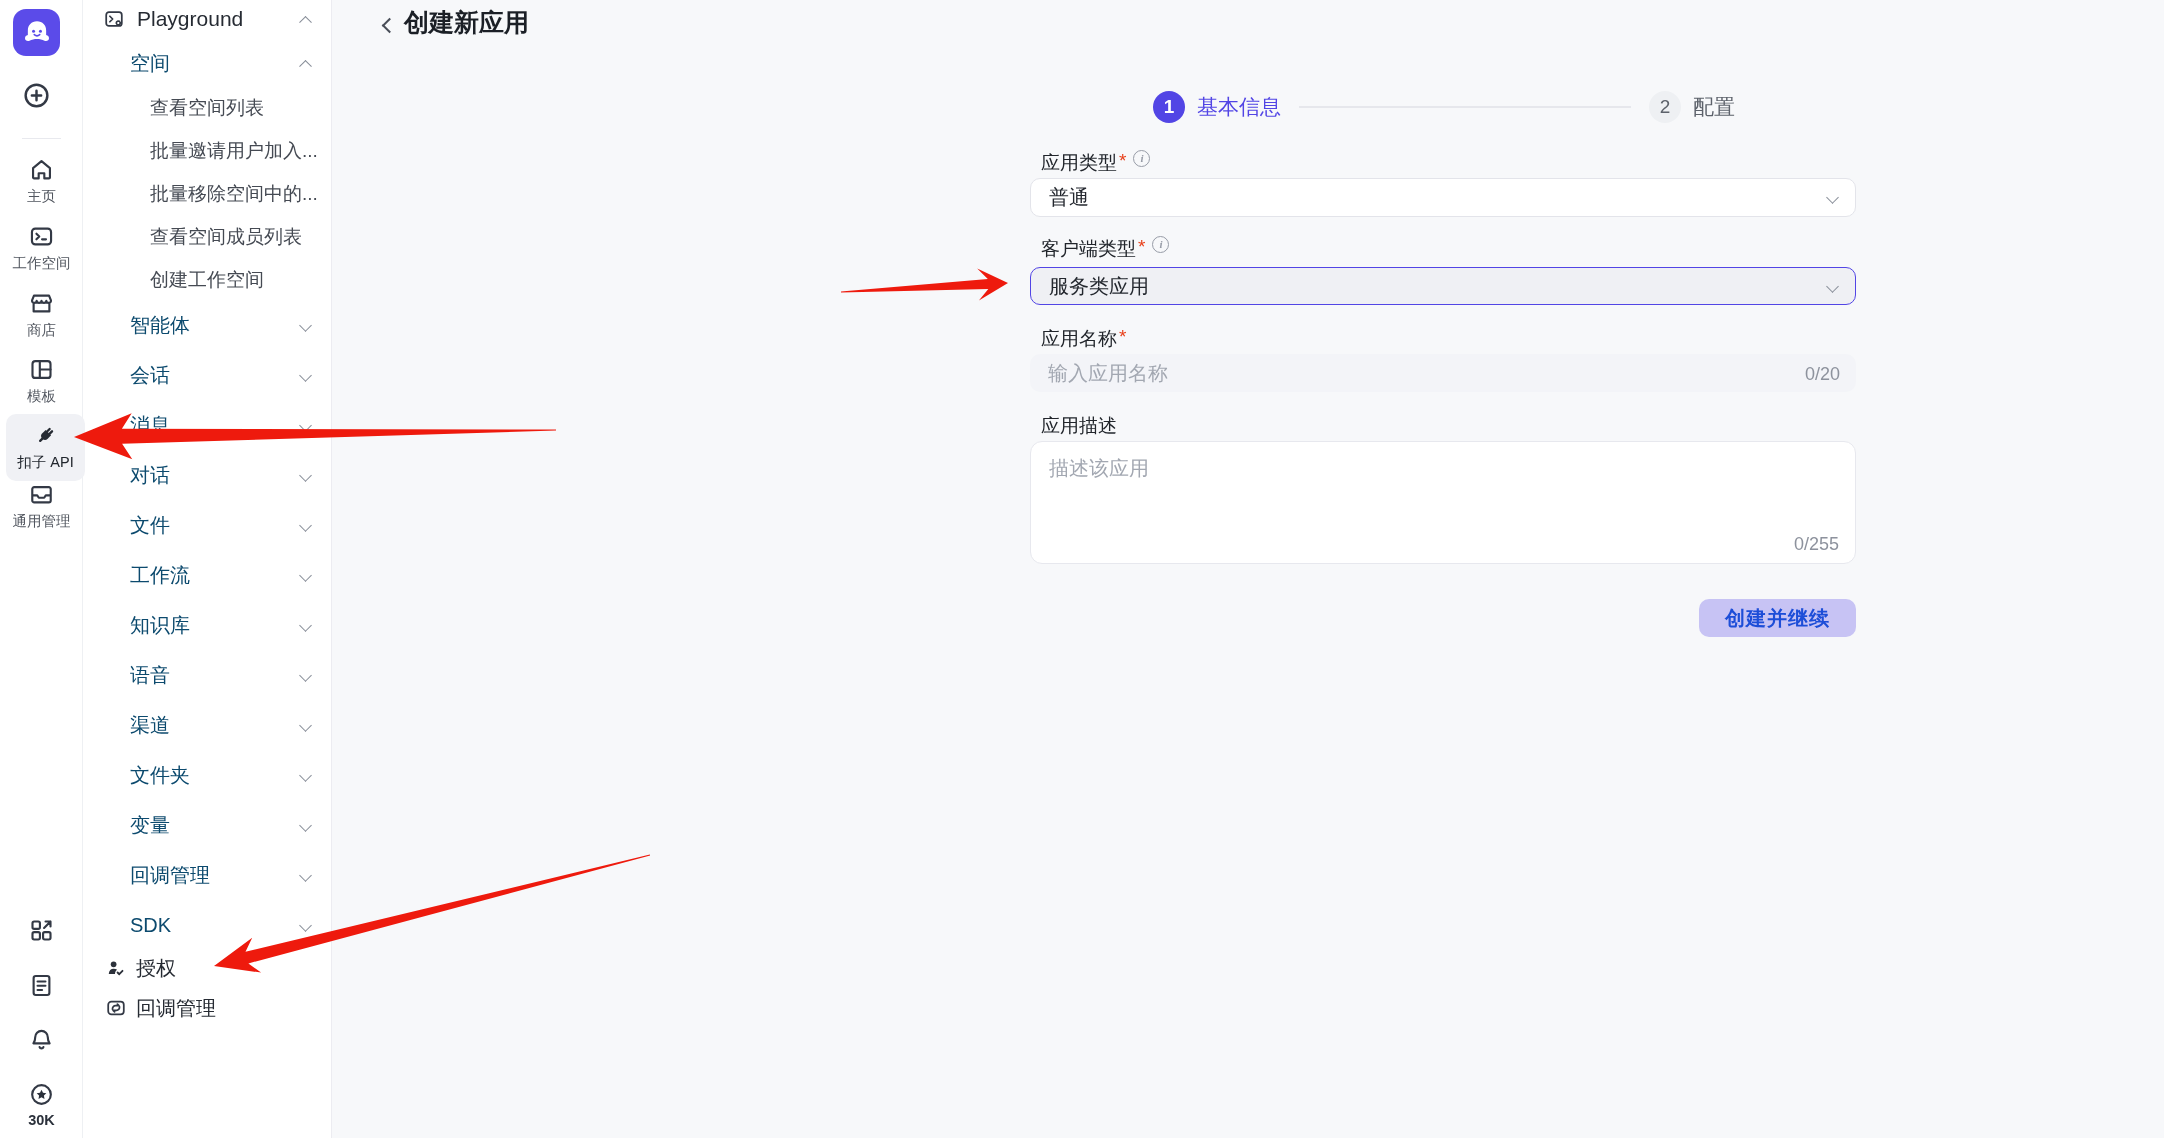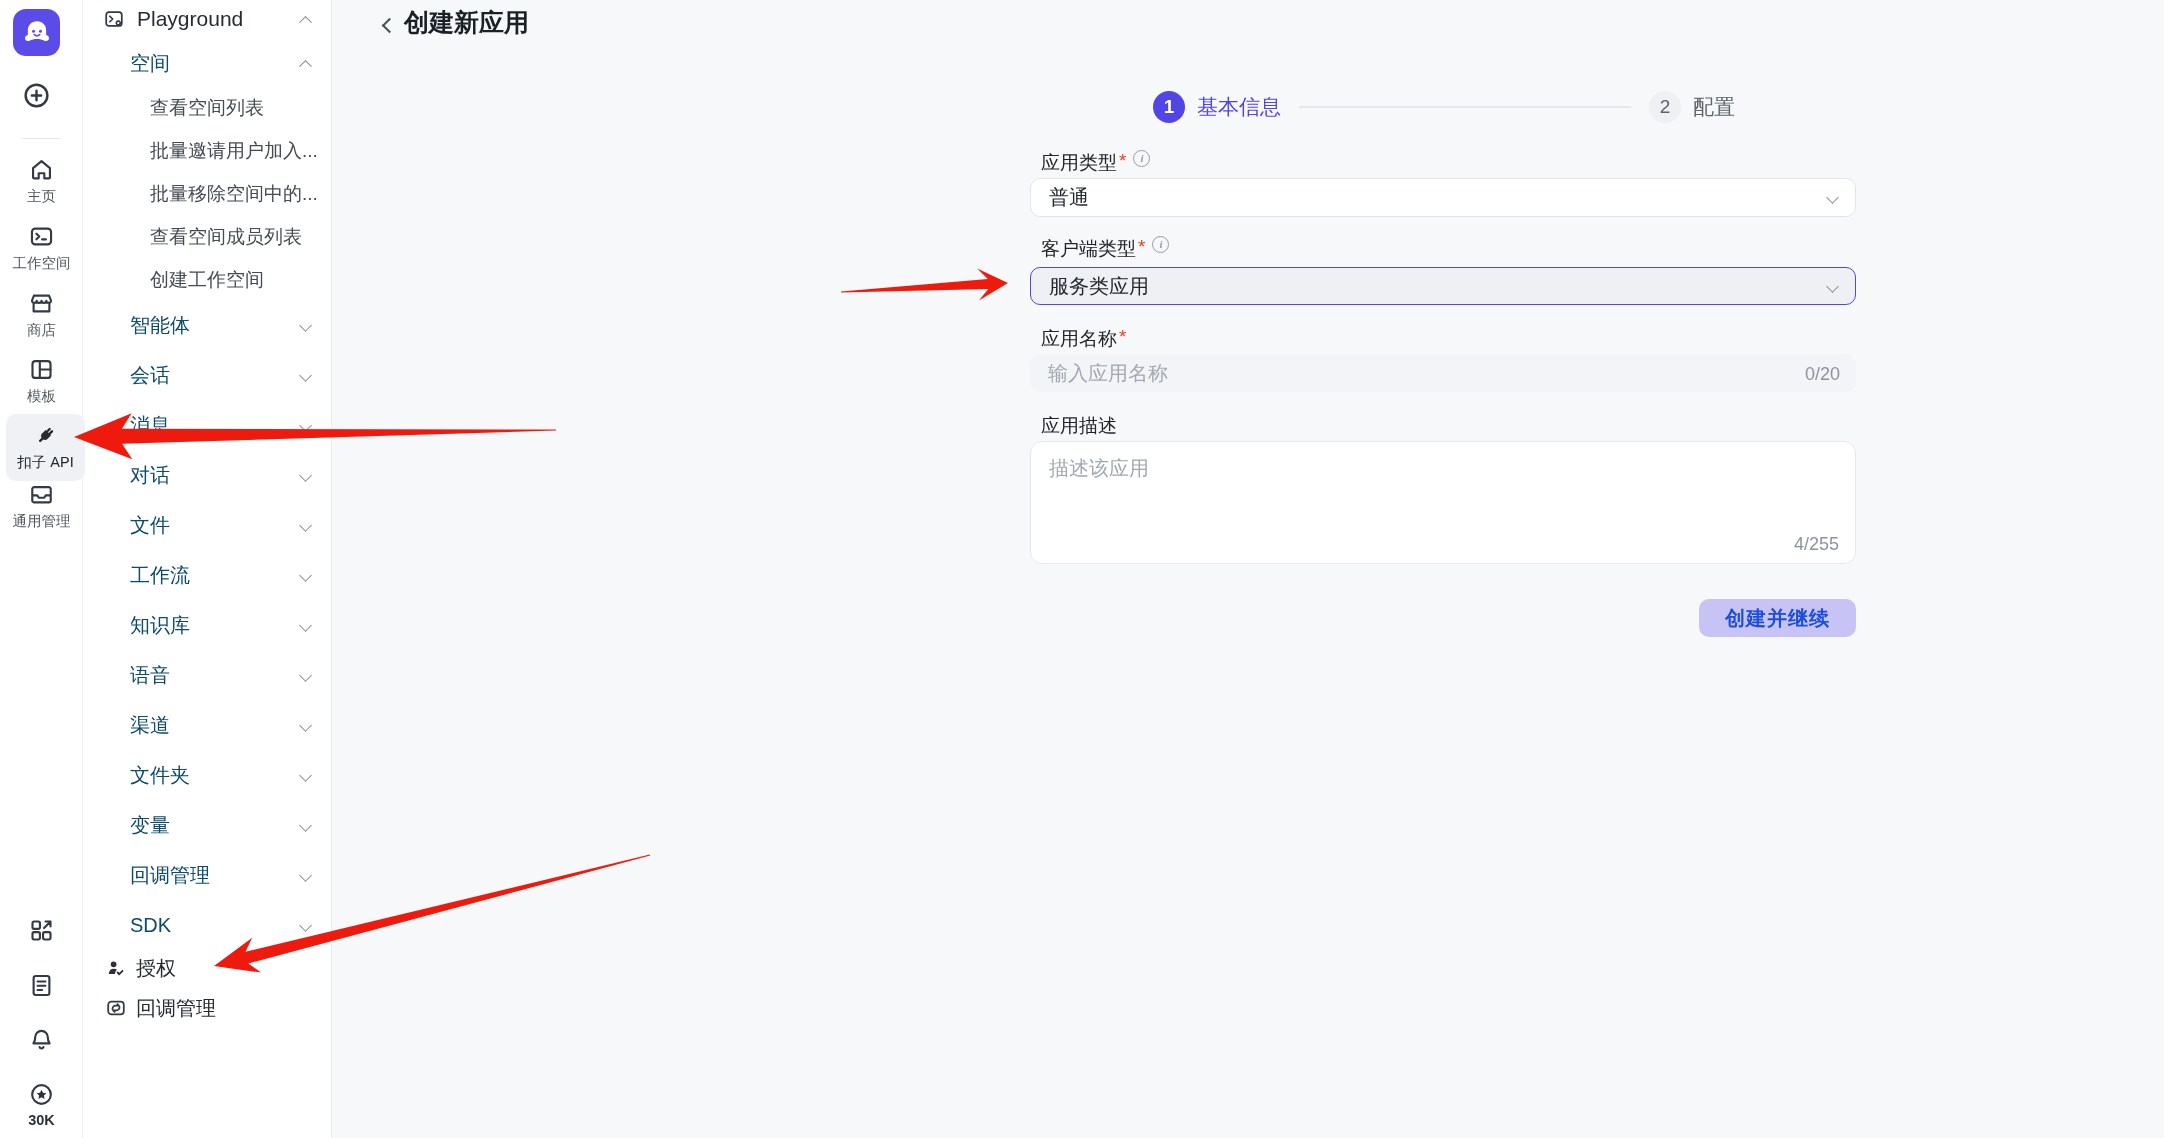--- a/index.html
+++ b/index.html
@@ -316,21 +316,21 @@
     <div class="input-wrap" style="top:204px">
       <input type="text" placeholder="输入应用名称" style="">
       <span class="counter">0/20</span>
     </div>
 
     <div class="flabel" style="top:263px">
       <span>应用描述</span>
     </div>
     <div class="ta-wrap" style="top:291px">
       <textarea placeholder="描述该应用" style=""></textarea>
-      <span class="counter">4/255</span>
+      <span class="counter">0/255</span>
     </div>
 
     <button class="submit">创建并继续</button>
   </div>
 </div>
 
 <svg id="arrow-layer" viewBox="0 0 2164 1138">
     <polygon points="74.0,437.0 131.7,413.2 121.9,428.8 556.0,429.5 556.0,430.5 122.1,443.8 132.3,459.2" fill="#ee1a0d"></polygon>
     <polygon points="1008.0,283.0 978.9,300.6 988.3,289.1 841.0,292.5 841.0,291.5 987.8,279.1 977.2,268.6" fill="#ee1a0d"></polygon>
     <polygon points="214.0,966.0 252.2,937.7 245.5,951.8 649.9,854.5 650.1,855.5 248.4,963.4 261.1,972.6" fill="#ee1a0d"></polygon>

